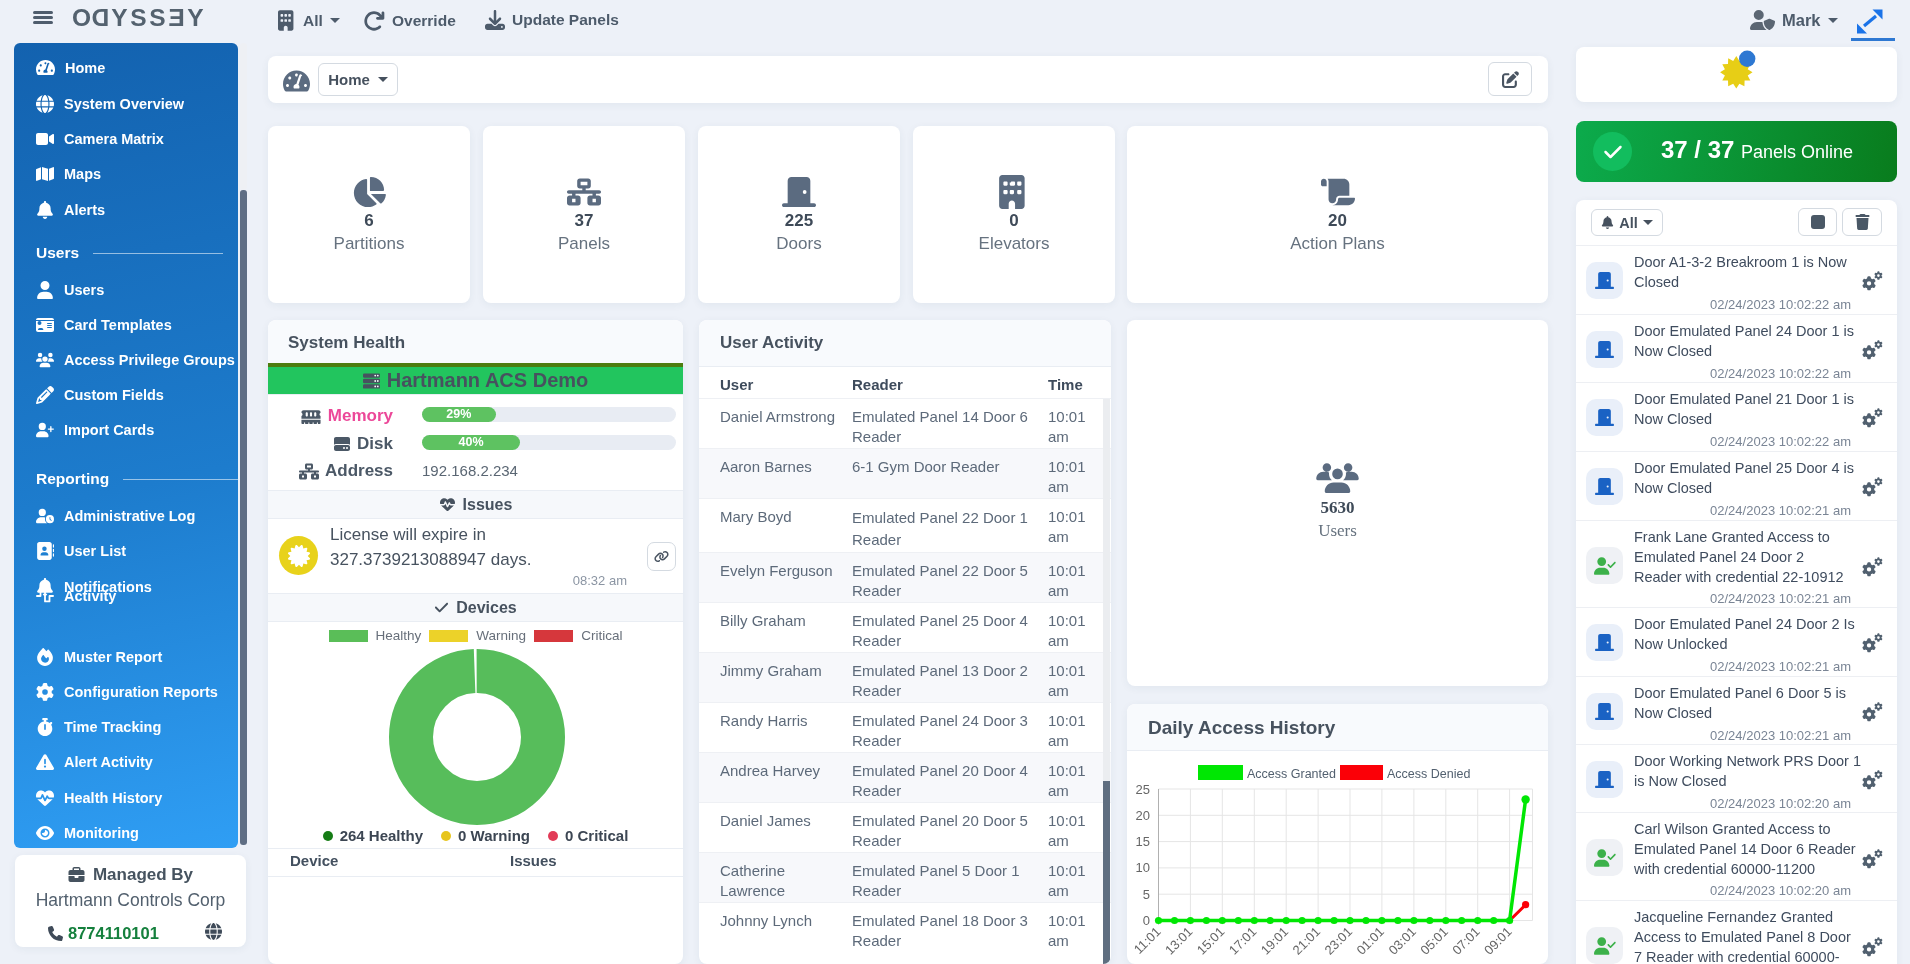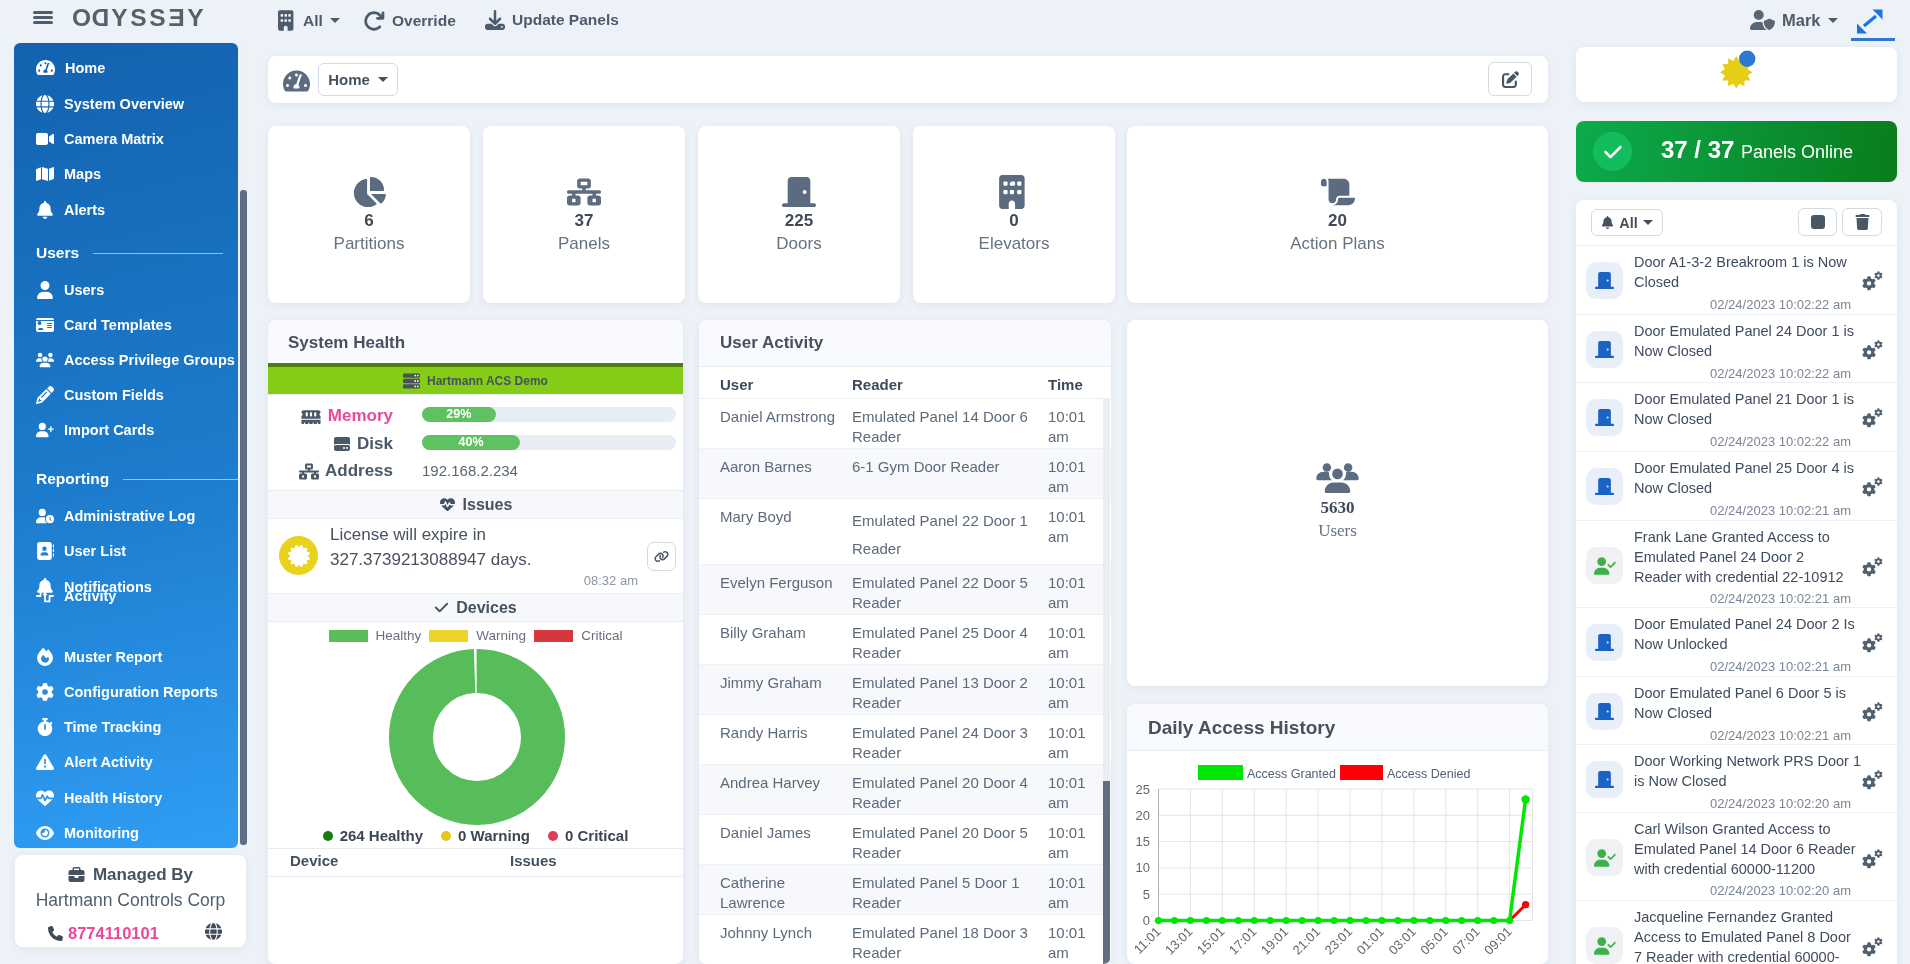--- a/index.html
+++ b/index.html
@@ -206,21 +206,21 @@
 <div class="abs" style="left:240px;top:43px;width:7px;height:147px;background:#eef0f4;border-radius:3px;"></div>
 <div class="abs" style="left:240px;top:190px;width:7px;height:655px;background:#5f6e84;border-radius:3px;"></div>
 
 <div class="card" style="left:15px;top:855px;width:231px;height:92px;">
  <div style="position:absolute;left:0;right:0;top:10px;text-align:center;font-weight:bold;font-size:17px;color:#46535f;display:flex;align-items:center;justify-content:center;gap:8px;">
   <svg width="17" height="16" viewBox="0 0 512 512" fill="#46535f">
         <path d="M184 48H328c4.4 0 8 3.6 8 8V96H176V56c0-4.4 3.6-8 8-8zm-56 8V96H64C28.7 96 0 124.7 0 160v96H192 320 512V160c0-35.3-28.7-64-64-64H384V56c0-30.9-25.1-56-56-56H184c-30.9 0-56 25.1-56 56zM512 288H320v32c0 17.7-14.3 32-32 32H224c-17.7 0-32-14.3-32-32V288H0V416c0 35.3 28.7 64 64 64H448c35.3 0 64-28.7 64-64V288z"></path>
       </svg>
   Managed By</div>
  <div style="position:absolute;left:0;right:0;top:35px;text-align:center;font-size:17.5px;color:#52606e;">Hartmann Controls Corp</div>
- <div style="position:absolute;left:33px;top:69px;display:flex;align-items:center;gap:5px;font-weight:bold;font-size:16.5px;color:#ec4899;">
+ <div style="position:absolute;left:33px;top:69px;display:flex;align-items:center;gap:5px;font-weight:bold;font-size:16.5px;color:#15803d;">
   <svg width="15" height="15" viewBox="0 0 512 512" fill="#3f4b59">
         <path d="M164.9 24.6c-7.7-18.6-28-28.5-47.4-23.2l-88 24C12.1 30.2 0 46 0 64C0 311.4 200.6 512 448 512c18 0 33.8-12.1 38.6-29.5l24-88c5.3-19.4-4.6-39.7-23.2-47.4l-96-40c-16.3-6.8-35.2-2.1-46.3 11.6L304.7 368C234.3 334.7 177.3 277.7 144 207.3L193.3 167c13.7-11.2 18.4-30 11.6-46.3l-40-96z"></path>
       </svg>
   8774110101</div>
  <div style="position:absolute;left:190px;top:68px;">
   <svg width="17" height="17" viewBox="0 0 512 512" fill="#3f4b59">
         <path d="M352 256c0 22.2-1.2 43.6-3.3 64H163.3c-2.2-20.4-3.3-41.8-3.3-64s1.2-43.6 3.3-64H348.7c2.2 20.4 3.3 41.8 3.3 64zm28.8-64H503.9c5.3 20.5 8.1 41.9 8.1 64s-2.8 43.5-8.1 64H380.8c2.1-20.6 3.2-42 3.2-64s-1.1-43.4-3.2-64zm112.6-32H376.7c-10-63.9-29.8-117.4-55.3-151.6c78.3 20.7 142 77.5 171.9 151.6zm-149.1 0H167.7c6.1-36.4 15.5-68.6 27-94.7c10.5-23.6 22.2-40.7 33.5-51.5C239.4 3.2 248.7 0 256 0s16.6 3.2 27.8 13.8c11.3 10.8 23 27.9 33.5 51.5c11.6 26 20.9 58.2 27 94.7zm-209 0H18.6C48.6 85.9 112.2 29.1 190.6 8.4C165.1 42.6 145.3 96.1 135.3 160zM8.1 192H131.2c-2.1 20.6-3.2 42-3.2 64s1.1 43.4 3.2 64H8.1C2.8 299.5 0 278.1 0 256s2.8-43.5 8.1-64zM194.7 446.6c-11.6-26-20.9-58.2-27-94.6H344.3c-6.1 36.4-15.5 68.6-27 94.6c-10.5 23.6-22.2 40.7-33.5 51.5C272.6 508.8 263.3 512 256 512s-16.6-3.2-27.8-13.8c-11.3-10.8-23-27.9-33.5-51.5zM135.3 352c10 63.9 29.8 117.4 55.3 151.6C112.2 482.9 48.6 426.1 18.6 352H135.3zm358.1 0c-30 74.1-93.6 130.9-171.9 151.6c25.5-34.2 45.2-87.7 55.3-151.6H493.4z"></path>
       </svg>
  </div>
 </div>
@@ -280,21 +280,21 @@
       </svg>
  </div>
  <div style="position:absolute;left:0;right:0;top:85px;text-align:center;font-weight:bold;font-size:17px;color:#3e4a58;">20</div>
  <div style="position:absolute;left:0;right:0;top:108px;text-align:center;font-size:17px;color:#66727f;">Action Plans</div>
 </div>
 
 <div class="card" style="left:268px;top:320px;width:415px;height:644px;overflow:hidden;">
  <div style="height:47px;background:#f8fafd;border-bottom:4px solid #4d7c0f;border-radius:8px 8px 0 0;">
   <div style="padding:13px 0 0 20px;font-weight:bold;font-size:17px;color:#47525f;">System Health</div>
  </div>
- <div style="height:28px;background:#84cc16;border-bottom:1px solid #e9edf3;display:flex;align-items:center;justify-content:center;gap:7px;font-weight:bold;font-size:12px;color:#47525f;">
+ <div style="height:28px;background:#22c55e;border-bottom:1px solid #e9edf3;display:flex;align-items:center;justify-content:center;gap:7px;font-weight:bold;font-size:20px;color:#47525f;">
   <svg width="17" height="16" viewBox="0 0 17 16">
         <g fill="#47525f">
           <rect x="0" y="0.4" width="17" height="4.4" rx="1.2"></rect>
           <rect x="0" y="5.8" width="17" height="4.4" rx="1.2"></rect>
           <rect x="0" y="11.2" width="17" height="4.4" rx="1.2"></rect>
         </g>
         <g fill="#f6f8fb">
           <circle cx="12.2" cy="2.6" r="0.9"></circle>
           <circle cx="14.8" cy="2.6" r="0.9"></circle>
           <circle cx="12.2" cy="8" r="0.9"></circle>
@@ -339,21 +339,21 @@
   <svg width="22" height="22" viewBox="0 0 512 512" fill="#fff">
         <path d="M211 7.3C205 1 196-1.4 187.6 .8s-14.9 8.9-17.1 17.3L154.7 80.6l-62-17.5c-8.4-2.4-17.4 0-23.5 6.1s-8.5 15.1-6.1 23.5l17.5 62L18.1 170.6c-8.4 2.1-15 8.7-17.3 17.1S1 205 7.3 211l46.2 45L7.3 301C1 307-1.4 316 .8 324.4s8.9 14.9 17.3 17.1l62.5 15.8-17.5 62c-2.4 8.4 0 17.4 6.1 23.5s15.1 8.5 23.5 6.1l62-17.5 15.8 62.5c2.1 8.4 8.7 15 17.1 17.3s17.3-.2 23.4-6.4l45-46.2 45 46.2c6.1 6.2 15 8.7 23.4 6.4s14.9-8.9 17.1-17.3l15.8-62.5 62 17.5c8.4 2.4 17.4 0 23.5-6.1s8.5-15.1 6.1-23.5l-17.5-62 62.5-15.8c8.4-2.1 15-8.7 17.3-17.1s-.2-17.4-6.4-23.4l-46.2-45 46.2-45c6.2-6.1 8.7-15 6.4-23.4s-8.9-14.9-17.3-17.1l-62.5-15.8 17.5-62c2.4-8.4 0-17.4-6.1-23.5s-15.1-8.5-23.5-6.1l-62 17.5L341.4 18.1c-2.1-8.4-8.7-15-17.1-17.3S307 1 301 7.3L256 53.5 211 7.3z"></path>
       </svg>
  </div>
  <div style="position:absolute;left:62px;top:202px;font-size:17px;color:#47525f;line-height:25px;">License will expire in<br>327.3739213088947 days.</div>
  <div style="position:absolute;left:379px;top:222px;width:29px;height:29px;border:1px solid #d4dae1;border-radius:7px;display:flex;align-items:center;justify-content:center;">
   <svg width="15" height="15" viewBox="0 0 640 512" fill="#4a5562">
         <path d="M579.8 267.7c56.5-56.5 56.5-148 0-204.5c-50-50-128.8-56.5-186.3-15.4l-1.6 1.1c-14.4 10.3-17.7 30.3-7.4 44.6s30.3 17.7 44.6 7.4l1.6-1.1c32.1-22.9 76-19.3 103.8 8.6c31.5 31.5 31.5 82.5 0 114L422.3 334.8c-31.5 31.5-82.5 31.5-114 0c-27.9-27.9-31.5-71.8-8.6-103.8l1.1-1.6c10.3-14.4 6.9-34.4-7.4-44.6s-34.4-6.9-44.6 7.4l-1.1 1.6C206.5 251.2 213 330 263 380c56.5 56.5 148 56.5 204.5 0L579.8 267.7zM60.2 244.3c-56.5 56.5-56.5 148 0 204.5c50 50 128.8 56.5 186.3 15.4l1.6-1.1c14.4-10.3 17.7-30.3 7.4-44.6s-30.3-17.7-44.6-7.4l-1.6 1.1c-32.1 22.9-76 19.3-103.8-8.6C74 372 74 321 105.5 289.5L217.7 177.2c31.5-31.5 82.5-31.5 114 0c27.9 27.9 31.5 71.8 8.6 103.9l-1.1 1.6c-10.3 14.4-6.9 34.4 7.4 44.6s34.4 6.9 44.6-7.4l1.1-1.6C433.5 260.8 427 182 377 132c-56.5-56.5-148-56.5-204.5 0L60.2 244.3z"></path>
       </svg>
  </div>
- <div style="position:absolute;right:45px;top:253px;font-size:13px;color:#8b95a3;">08:32 am</div>
+ <div style="position:absolute;right:56px;top:253px;font-size:13px;color:#8b95a3;">08:32 am</div>
 
  <div style="position:absolute;left:0;top:273px;width:100%;height:29px;background:#f6f8fb;border-top:1px solid #e9edf3;border-bottom:1px solid #e9edf3;display:flex;align-items:center;justify-content:center;gap:7px;font-weight:bold;font-size:16px;color:#47525f;">
   <svg width="15" height="15" viewBox="0 0 448 512" fill="#47525f">
         <path d="M438.6 105.4c12.5 12.5 12.5 32.8 0 45.3l-256 256c-12.5 12.5-32.8 12.5-45.3 0l-128-128c-12.5-12.5-12.5-32.8 0-45.3s32.8-12.5 45.3 0L160 338.7 393.4 105.4c12.5-12.5 32.8-12.5 45.3 0z"></path>
       </svg>
   Devices</div>
 
  <div style="position:absolute;left:0;top:308px;width:100%;display:flex;justify-content:center;gap:8px;font-size:13.5px;color:#676f7a;align-items:center;">
   <span style="width:39px;height:12px;background:#5abe58;display:inline-block;"></span>
       <span>Healthy</span>
@@ -394,21 +394,21 @@
           <td style="vertical-align:top;padding:8px 8px 1px 0;border-top:1px solid #eef0f4;line-height:20px;">Emulated Panel 14 Door 6 Reader</td>
           <td style="vertical-align:top;padding:8px 8px 1px 0;border-top:1px solid #eef0f4;line-height:20px;">10:01 am</td>
         </tr>
 <tr style="background:#f7f8fb;">
           <td style="vertical-align:top;padding:8px 0 1px 21px;border-top:1px solid #eef0f4;line-height:20px;">Aaron Barnes</td>
           <td style="vertical-align:top;padding:8px 8px 1px 0;border-top:1px solid #eef0f4;line-height:20px;">6-1 Gym Door Reader</td>
           <td style="vertical-align:top;padding:8px 8px 1px 0;border-top:1px solid #eef0f4;line-height:20px;">10:01 am</td>
         </tr>
 <tr style="background:#fff;">
           <td style="vertical-align:top;padding:8px 0 1px 21px;border-top:1px solid #eef0f4;line-height:20px;">Mary Boyd</td>
-          <td style="vertical-align:top;padding:8px 8px 1px 0;border-top:1px solid #eef0f4;line-height:28px;">Emulated Panel 22 Door 1 Reader</td>
+          <td style="vertical-align:top;padding:8px 8px 1px 0;border-top:1px solid #eef0f4;line-height:22px;">Emulated Panel 22 Door 1 Reader</td>
           <td style="vertical-align:top;padding:8px 8px 1px 0;border-top:1px solid #eef0f4;line-height:20px;">10:01 am</td>
         </tr>
 <tr style="background:#f7f8fb;">
           <td style="vertical-align:top;padding:8px 0 1px 21px;border-top:1px solid #eef0f4;line-height:20px;">Evelyn Ferguson</td>
           <td style="vertical-align:top;padding:8px 8px 1px 0;border-top:1px solid #eef0f4;line-height:20px;">Emulated Panel 22 Door 5 Reader</td>
           <td style="vertical-align:top;padding:8px 8px 1px 0;border-top:1px solid #eef0f4;line-height:20px;">10:01 am</td>
         </tr>
 <tr style="background:#fff;">
           <td style="vertical-align:top;padding:8px 0 1px 21px;border-top:1px solid #eef0f4;line-height:20px;">Billy Graham</td>
           <td style="vertical-align:top;padding:8px 8px 1px 0;border-top:1px solid #eef0f4;line-height:20px;">Emulated Panel 25 Door 4 Reader</td>

